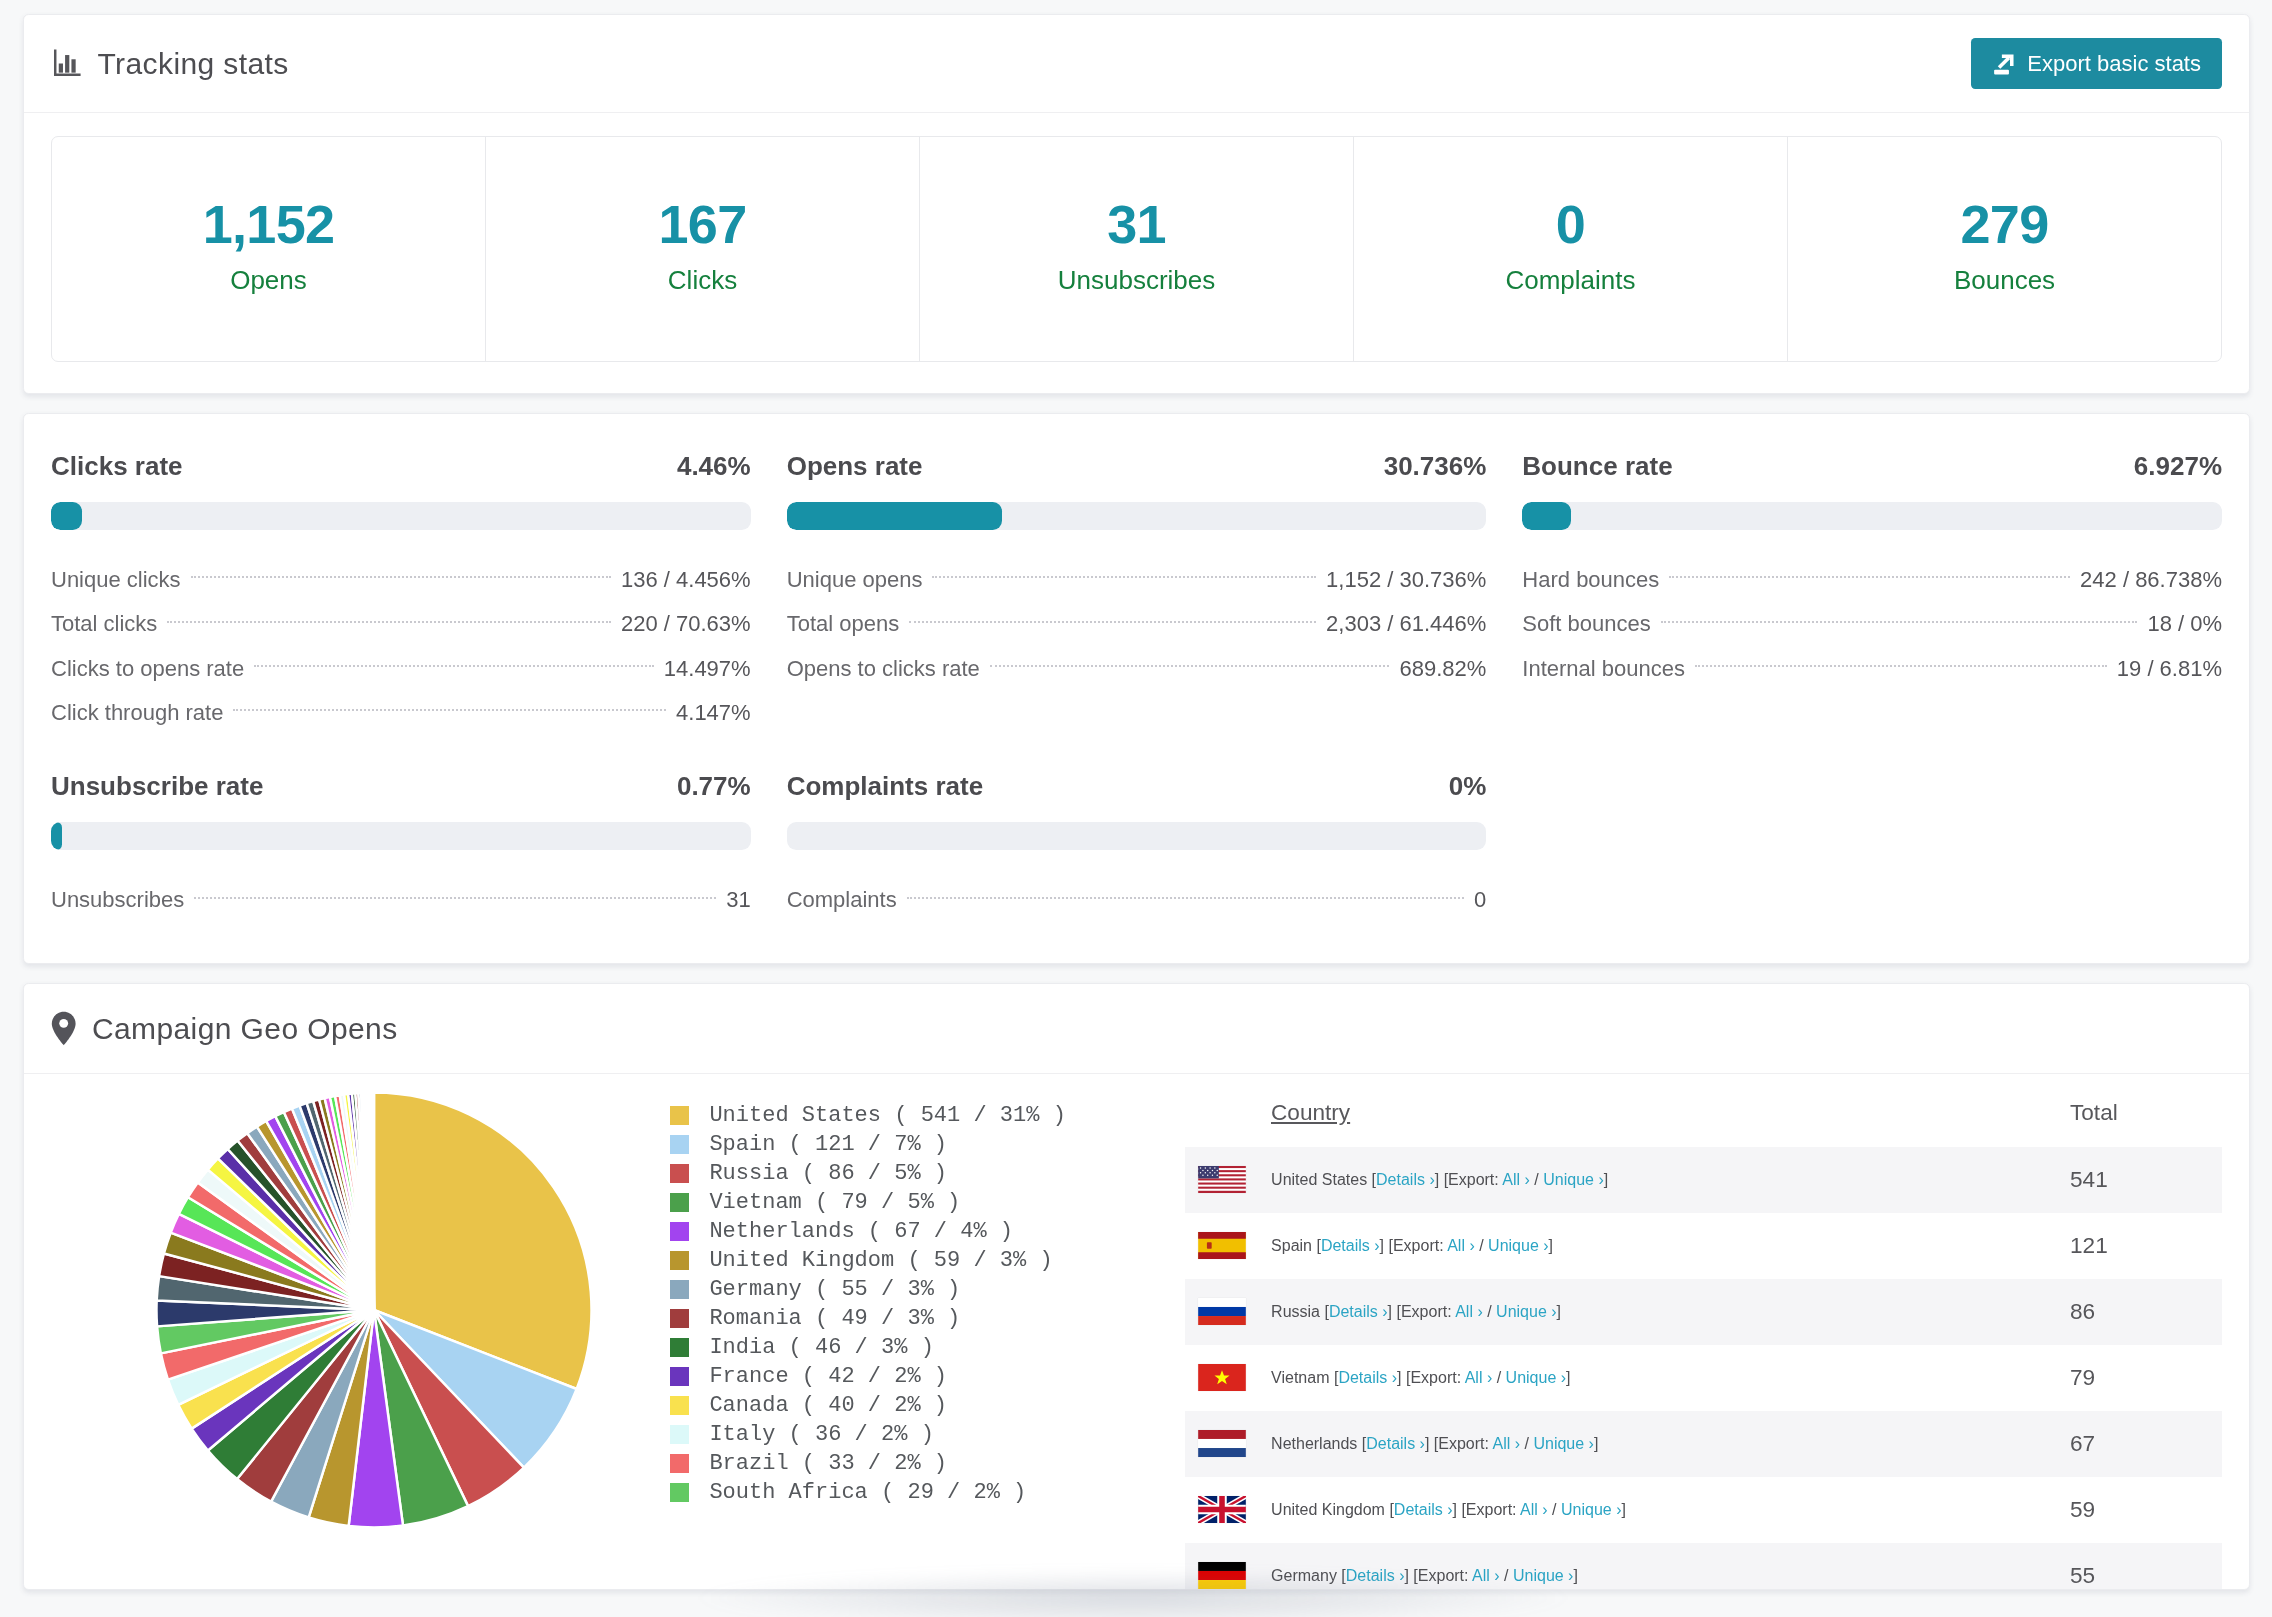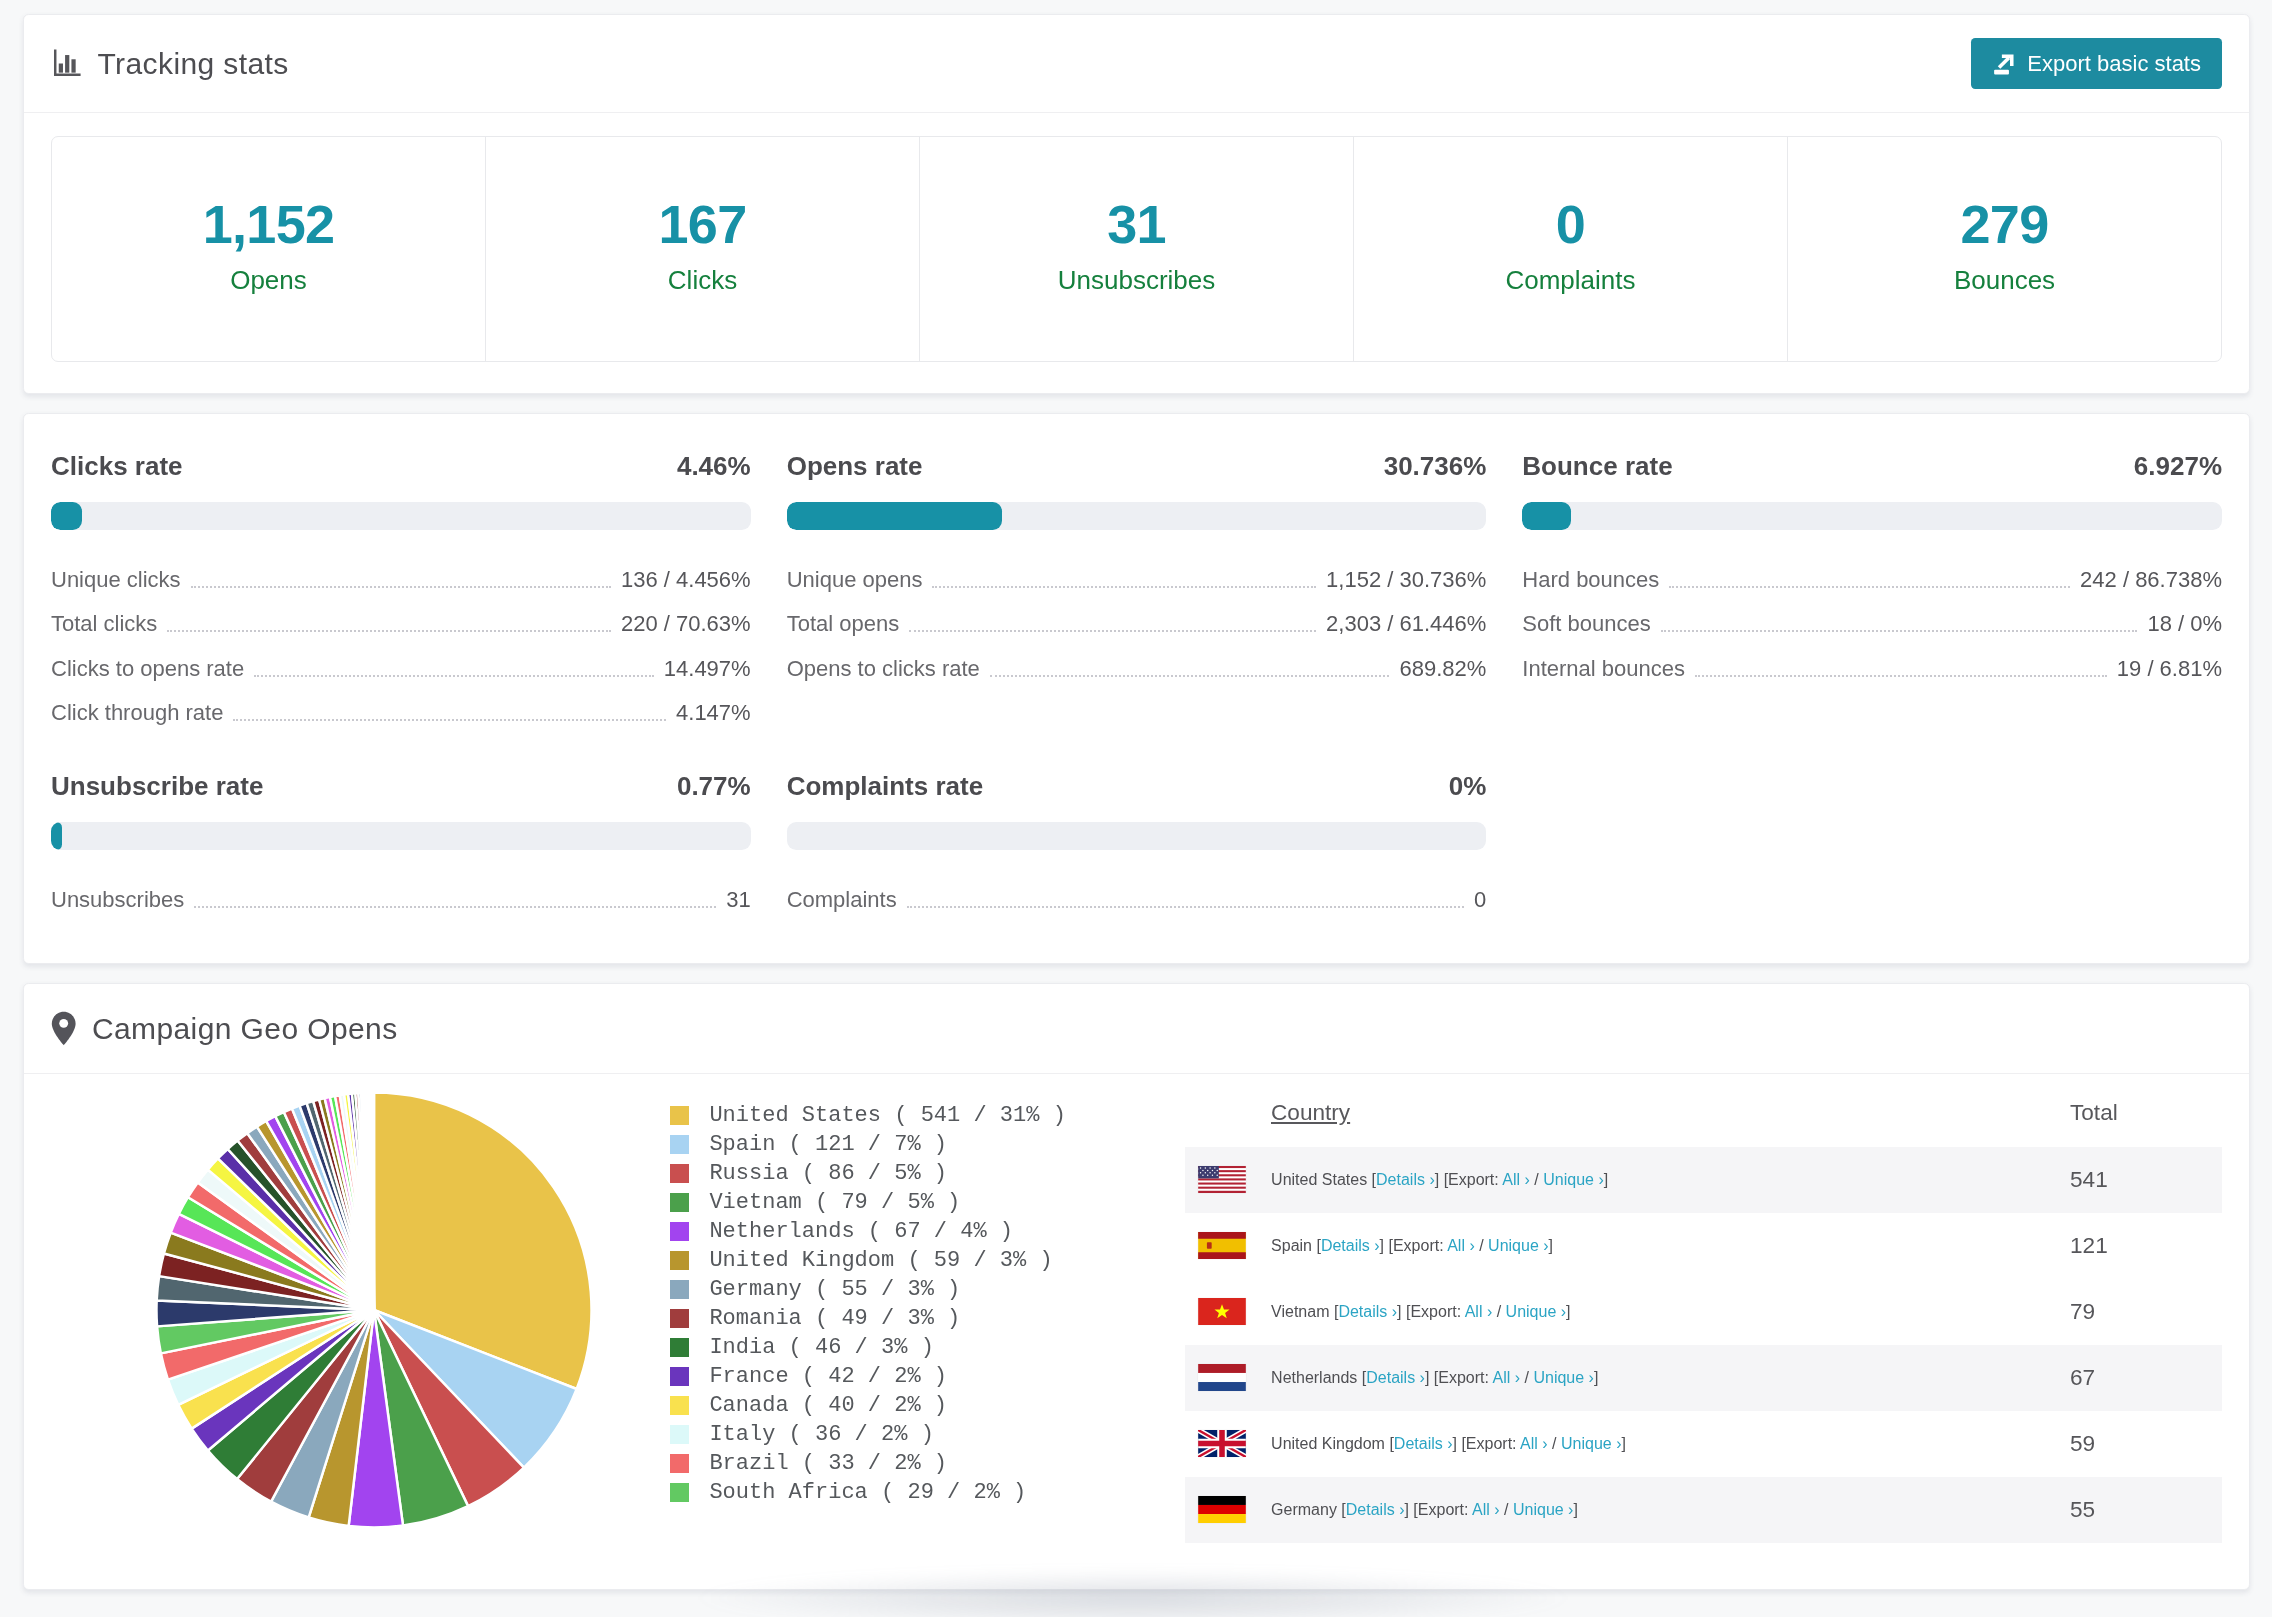--- a/index.html
+++ b/index.html
@@ -67,21 +67,21 @@
   .rate-title, .rate-value { font-size:26px; font-weight:700; color:#4b4b4f; }
   .track {
     height:28px; background:#edeff3; border-radius:9.2px;
     position:relative; overflow:hidden;
   }
   .fill {
     position:absolute; left:0; top:0; bottom:0;
     background:var(--accent,#1791a6); border-radius:9.2px;
   }
   .detail-rows { margin-top:28px; }
-  .drow { display:flex; align-items:flex-end; padding:9.2px 0; }
+  .drow { display:flex; align-items:center; padding:9.2px 0; }
   .dlabel { font-size:22px; color:#68686c; white-space:nowrap; }
   .leader { flex:1; border-bottom:2.1px dotted #c9c9cf; margin:0 10px 5px; min-width:28px; }
   .dvalue { font-size:22px; color:#56565a; white-space:nowrap; }
 
   
   .card-geo { height:607px; overflow:hidden; margin-bottom:0; }
   .geo-head { border-bottom:1.4px solid #efeff1; padding:27px; }
   .geo-head h2 { font-weight:400; color:#4d4d51; }
   .geo-body { display:flex; align-items:flex-start; padding:8.5px 27px 0 27px; }
   .pie-wrap { width:452px; margin-left:97px; margin-top:1.4px; flex:none; }
@@ -472,20 +472,31 @@
                 <svg viewBox="0 0 60 34">
                   <rect width="60" height="34" fill="#F1BF00"></rect>
                   <rect width="60" height="8.5" fill="#AA151B"></rect>
                   <rect y="25.5" width="60" height="8.5" fill="#AA151B"></rect>
                   <rect x="11" y="13" width="6" height="8" rx="1" fill="#AA151B" opacity=".85"></rect>
                 </svg>
               </span>
               <span class="country-cell"><span>Spain</span> <span class="dim">[</span><a class="lnk">Details ›</a><span class="dim">] [Export:</span> <a class="lnk">All ›</a><span class="dim"> / </span><a class="lnk">Unique ›</a><span class="dim">]</span></span>
               <span class="cell-total">121</span>
             </div>
+            <div class="t-row striped">
+              <span class="flag">
+                <svg viewBox="0 0 60 34">
+                  <rect width="60" height="11.3" fill="#fff"></rect>
+                  <rect y="11.3" width="60" height="11.4" fill="#0039A6"></rect>
+                  <rect y="22.7" width="60" height="11.3" fill="#D52B1E"></rect>
+                </svg>
+              </span>
+              <span class="country-cell"><span>Russia</span> <span class="dim">[</span><a class="lnk">Details ›</a><span class="dim">] [Export:</span> <a class="lnk">All ›</a><span class="dim"> / </span><a class="lnk">Unique ›</a><span class="dim">]</span></span>
+              <span class="cell-total">86</span>
+            </div>
             <div class="t-row">
               <span class="flag">
                 <svg viewBox="0 0 60 34">
                   <rect width="60" height="34" fill="#DA251D"></rect>
                   <polygon fill="#FFFF00" points="30,8 32.5,14.6 39.5,14.6 33.9,18.9 36,25.6 30,21.5 24,25.6 26.1,18.9 20.5,14.6 27.5,14.6"></polygon>
                 </svg>
               </span>
               <span class="country-cell"><span>Vietnam</span> <span class="dim">[</span><a class="lnk">Details ›</a><span class="dim">] [Export:</span> <a class="lnk">All ›</a><span class="dim"> / </span><a class="lnk">Unique ›</a><span class="dim">]</span></span>
               <span class="cell-total">79</span>
             </div>

